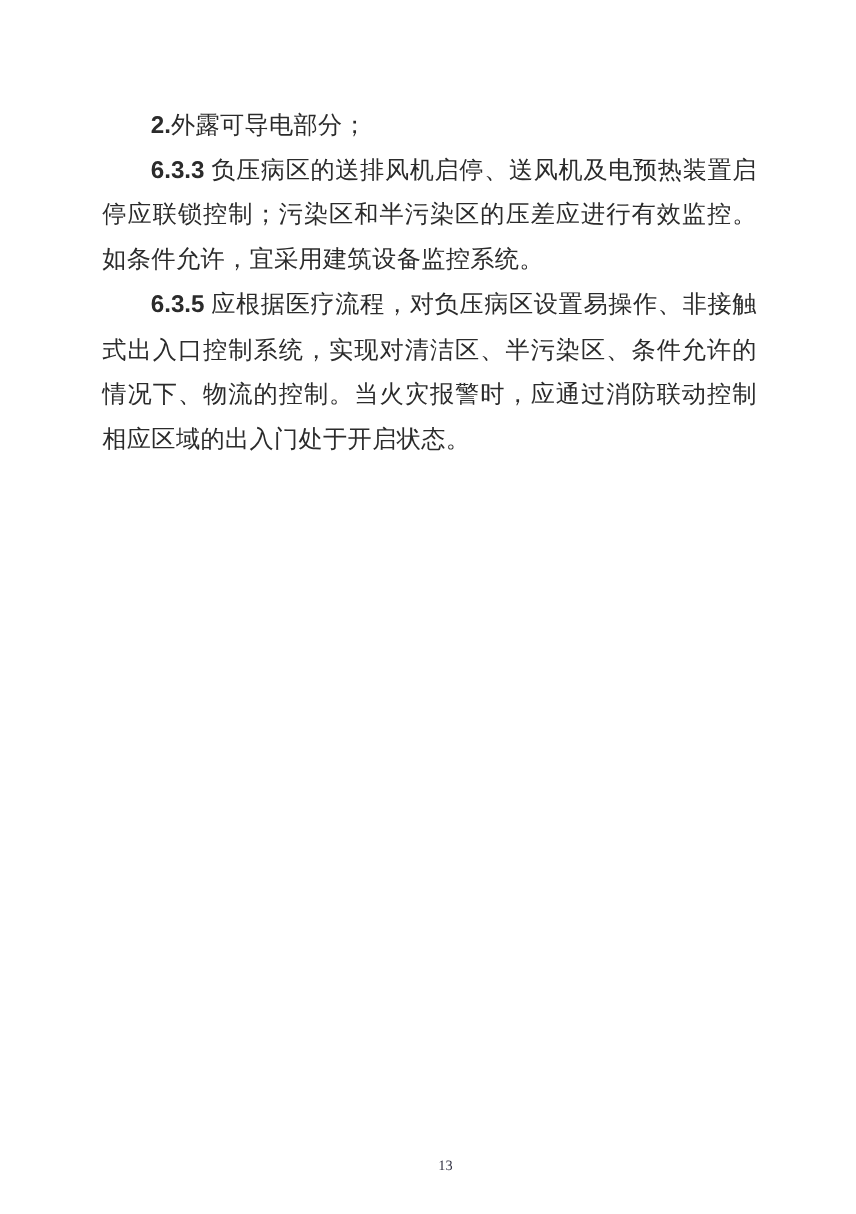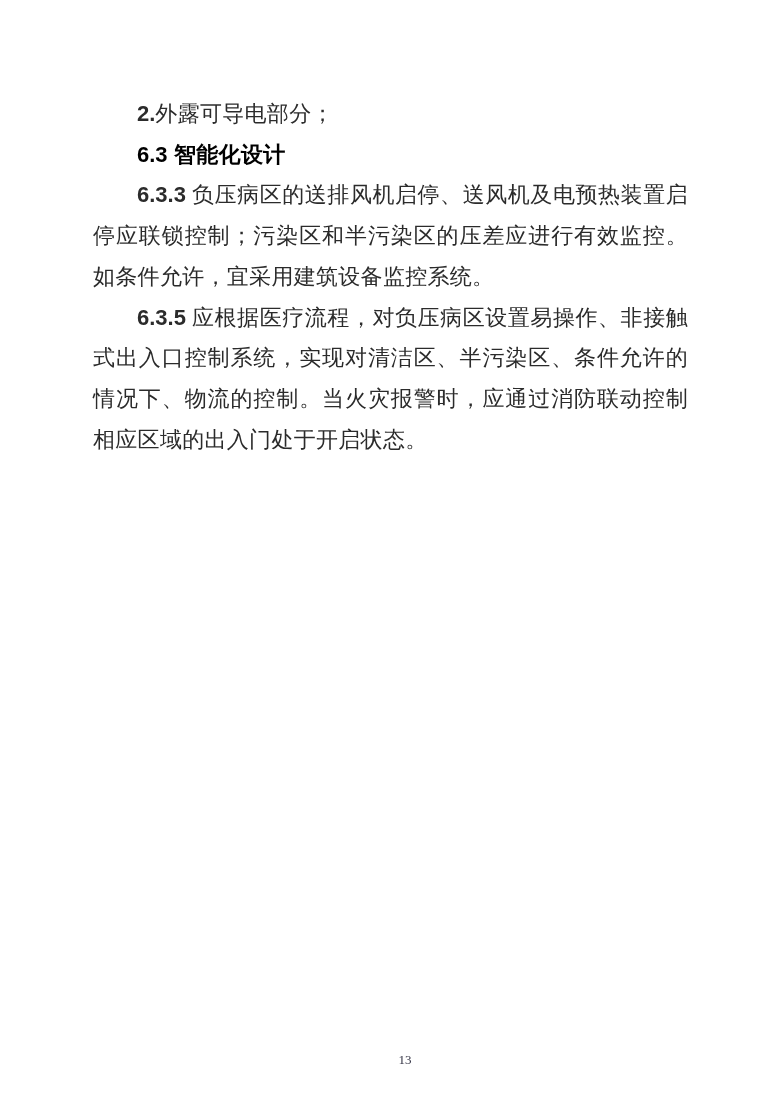--- a/index.html
+++ b/index.html
@@ -57,21 +57,20 @@
     font-family: "Liberation Serif", "DejaVu Serif", serif;
   }
 </style>
 </head>
 <body>
 
 <div class="page">
   <main class="doc-body">
     <div id="paragraph-container">
         <p class="para body"><span class="num">2.</span><span>外露可导电部分；</span></p>
-        <p class="para heading"><span class="num">6.3</span><span> 智能化设计</span></p>
         <p class="para body"><span class="num">6.3.3</span><span> 负压病区的送排风机启停、送风机及电预热装置启停应联锁控制；污染区和半污染区的压差应进行有效监控。如条件允许，宜采用建筑设备监控系统。</span></p>
         <p class="para body"><span class="num">6.3.5</span><span> 应根据医疗流程，对负压病区设置易操作、非接触式出入口控制系统，实现对清洁区、半污染区、条件允许的情况下、物流的控制。当火灾报警时，应通过消防联动控制相应区域的出入门处于开启状态。</span></p>
       </div>
   </main>
   <footer class="page-footer">
     <span>13</span>
   </footer>
 </div>
 
 </body></html>

